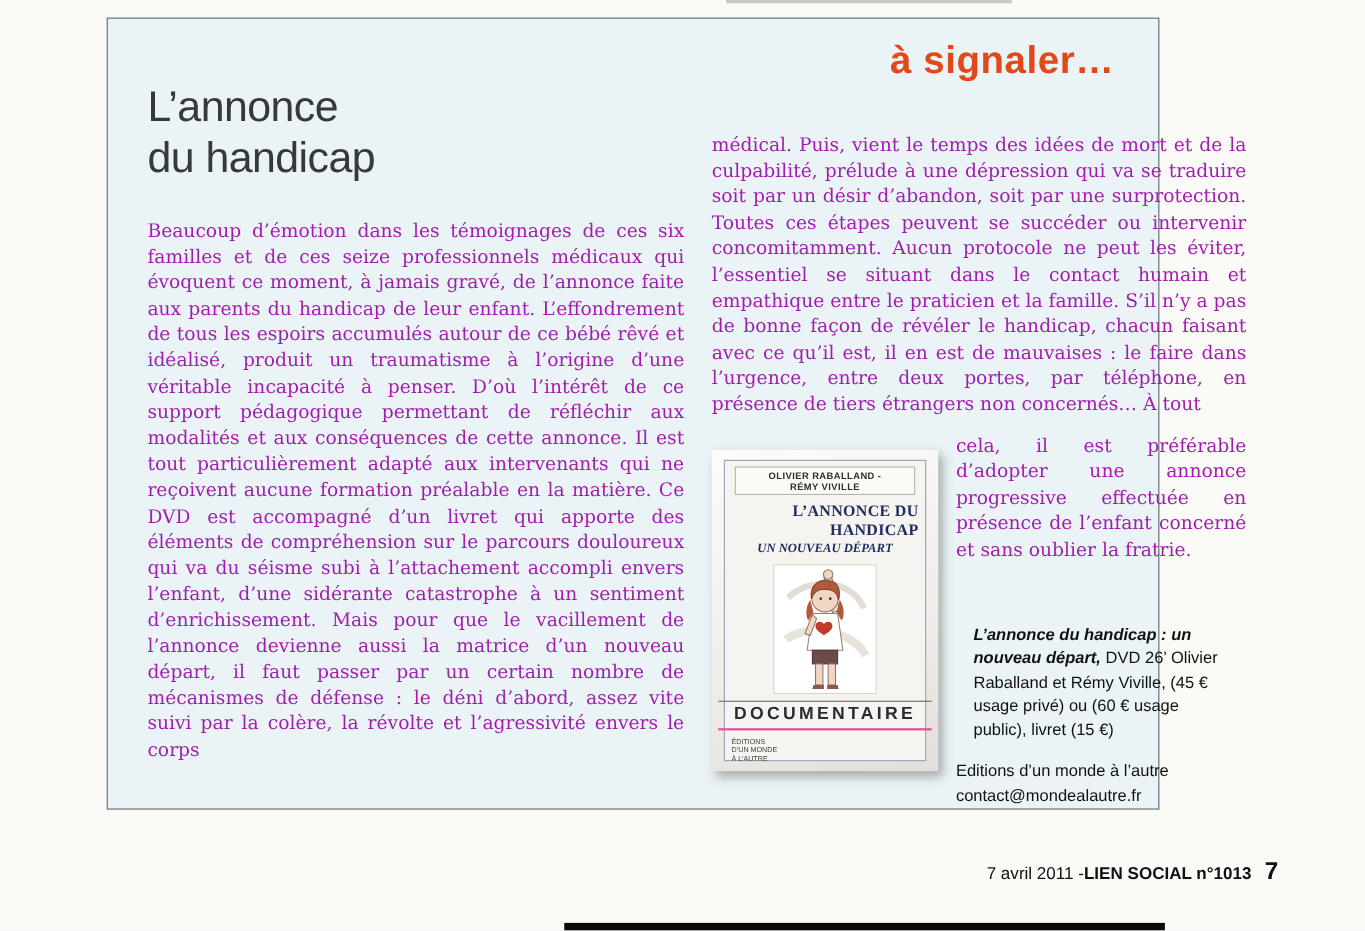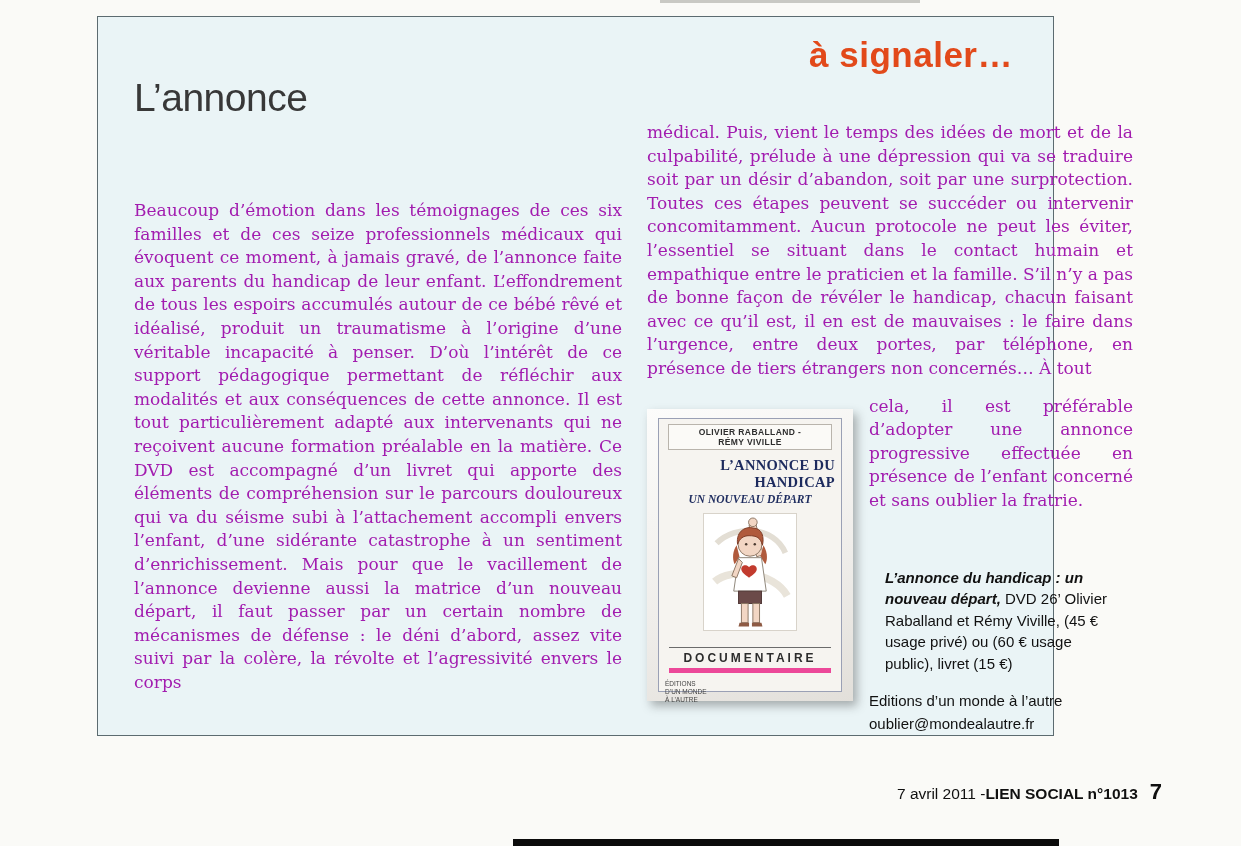--- a/index.html
+++ b/index.html
@@ -132,28 +132,28 @@
     height: 122px;
     margin: 8px auto 4px auto;
     background: #ffffff;
     border: 1px solid #d8d3ca;
     display: flex;
     align-items: center;
     justify-content: center;
   }
   .dvd-genre {
     font-family: "Liberation Sans", sans-serif;
-    font-size: 12px;
+    font-size: 16px;
     font-weight: 700;
     letter-spacing: 3px;
     color: #2c2c2c;
     border-top: 1px solid #6b6b6b;
-    border-bottom: 5px solid #ec4899;
+    border-bottom: 2px solid #ec4899;
     padding: 3px 14px;
-    margin-top: 12px;
+    margin-top: 2px;
   }
   .dvd-pub {
     font-family: "Liberation Sans", sans-serif;
     font-size: 6.5px;
     line-height: 8px;
     color: #444;
     align-self: flex-start;
     margin-top: 7px;
     white-space: pre-line;
     text-transform: uppercase;
@@ -209,20 +209,21 @@
 <div class="scan-page">
 
   <div class="scan-bar-2"></div>
 
   <div class="panel">
 
     <div class="header-accent">à signaler…</div>
 
     <h1 class="title">
       <span>L’annonce</span>
+      <span>du handicap</span>
     </h1>
 
     <div class="col-left">
       <p class="body-text">Beaucoup d’émotion dans les témoignages de ces six familles et de ces seize professionnels médicaux qui évoquent ce moment, à jamais gravé, de l’annonce faite aux parents du handicap de leur enfant. L’effondrement de tous les espoirs accumulés autour de ce bébé rêvé et idéalisé, produit un traumatisme à l’origine d’une véritable incapacité à penser. D’où l’intérêt de ce support pédagogique permettant de réfléchir aux modalités et aux conséquences de cette annonce. Il est tout particulièrement adapté aux intervenants qui ne reçoivent aucune formation préalable en la matière. Ce DVD est accompagné d’un livret qui apporte des éléments de compréhension sur le parcours douloureux qui va du séisme subi à l’attachement accompli envers l’enfant, d’une sidérante catastrophe à un sentiment d’enrichissement. Mais pour que le vacillement de l’annonce devienne aussi la matrice d’un nouveau départ, il faut passer par un certain nombre de mécanismes de défense : le déni d’abord, assez vite suivi par la colère, la révolte et l’agressivité envers le corps</p>
     </div>
 
     <div class="col-right">
       <p class="body-text">médical. Puis, vient le temps des idées de mort et de la culpabilité, prélude à une dépression qui va se traduire soit par un désir d’abandon, soit par une surprotection. Toutes ces étapes peuvent se succéder ou intervenir concomitamment. Aucun protocole ne peut les éviter, l’essentiel se situant dans le contact humain et empathique entre le praticien et la famille. S’il n’y a pas de bonne façon de révéler le handicap, chacun faisant avec ce qu’il est, il en est de mauvaises : le faire dans l’urgence, entre deux portes, par téléphone, en présence de tiers étrangers non concernés… À tout</p>
 
       <div class="cover-row">
@@ -259,21 +260,21 @@
 d’un monde
 à l’autre</div>
           </div>
         </div>
 
         <p class="body-text wrap-p">cela, il est préférable d’adopter une annonce progressive effectuée en présence de l’enfant concerné et sans oublier la fratrie.</p>
 
         <div class="caption">
           <p><span class="caption-title">L’annonce du handicap : un nouveau départ,</span><span> DVD 26’ Olivier Raballand et Rémy Viville, (45 € usage privé) ou (60 € usage public), livret (15 €)</span></p>
           <div class="caption-line">Editions d’un monde à l’autre</div>
-          <div class="caption-line">oublier@mondealautre.fr</div>
+          <div class="caption-line">contact@mondealautre.fr</div>
         </div>
 
       </div>
     </div>
 
   </div>
 
   <div class="footer">
     <span>7 avril 2011 - </span>
     <span class="footer-journal">LIEN SOCIAL n°1013</span>

